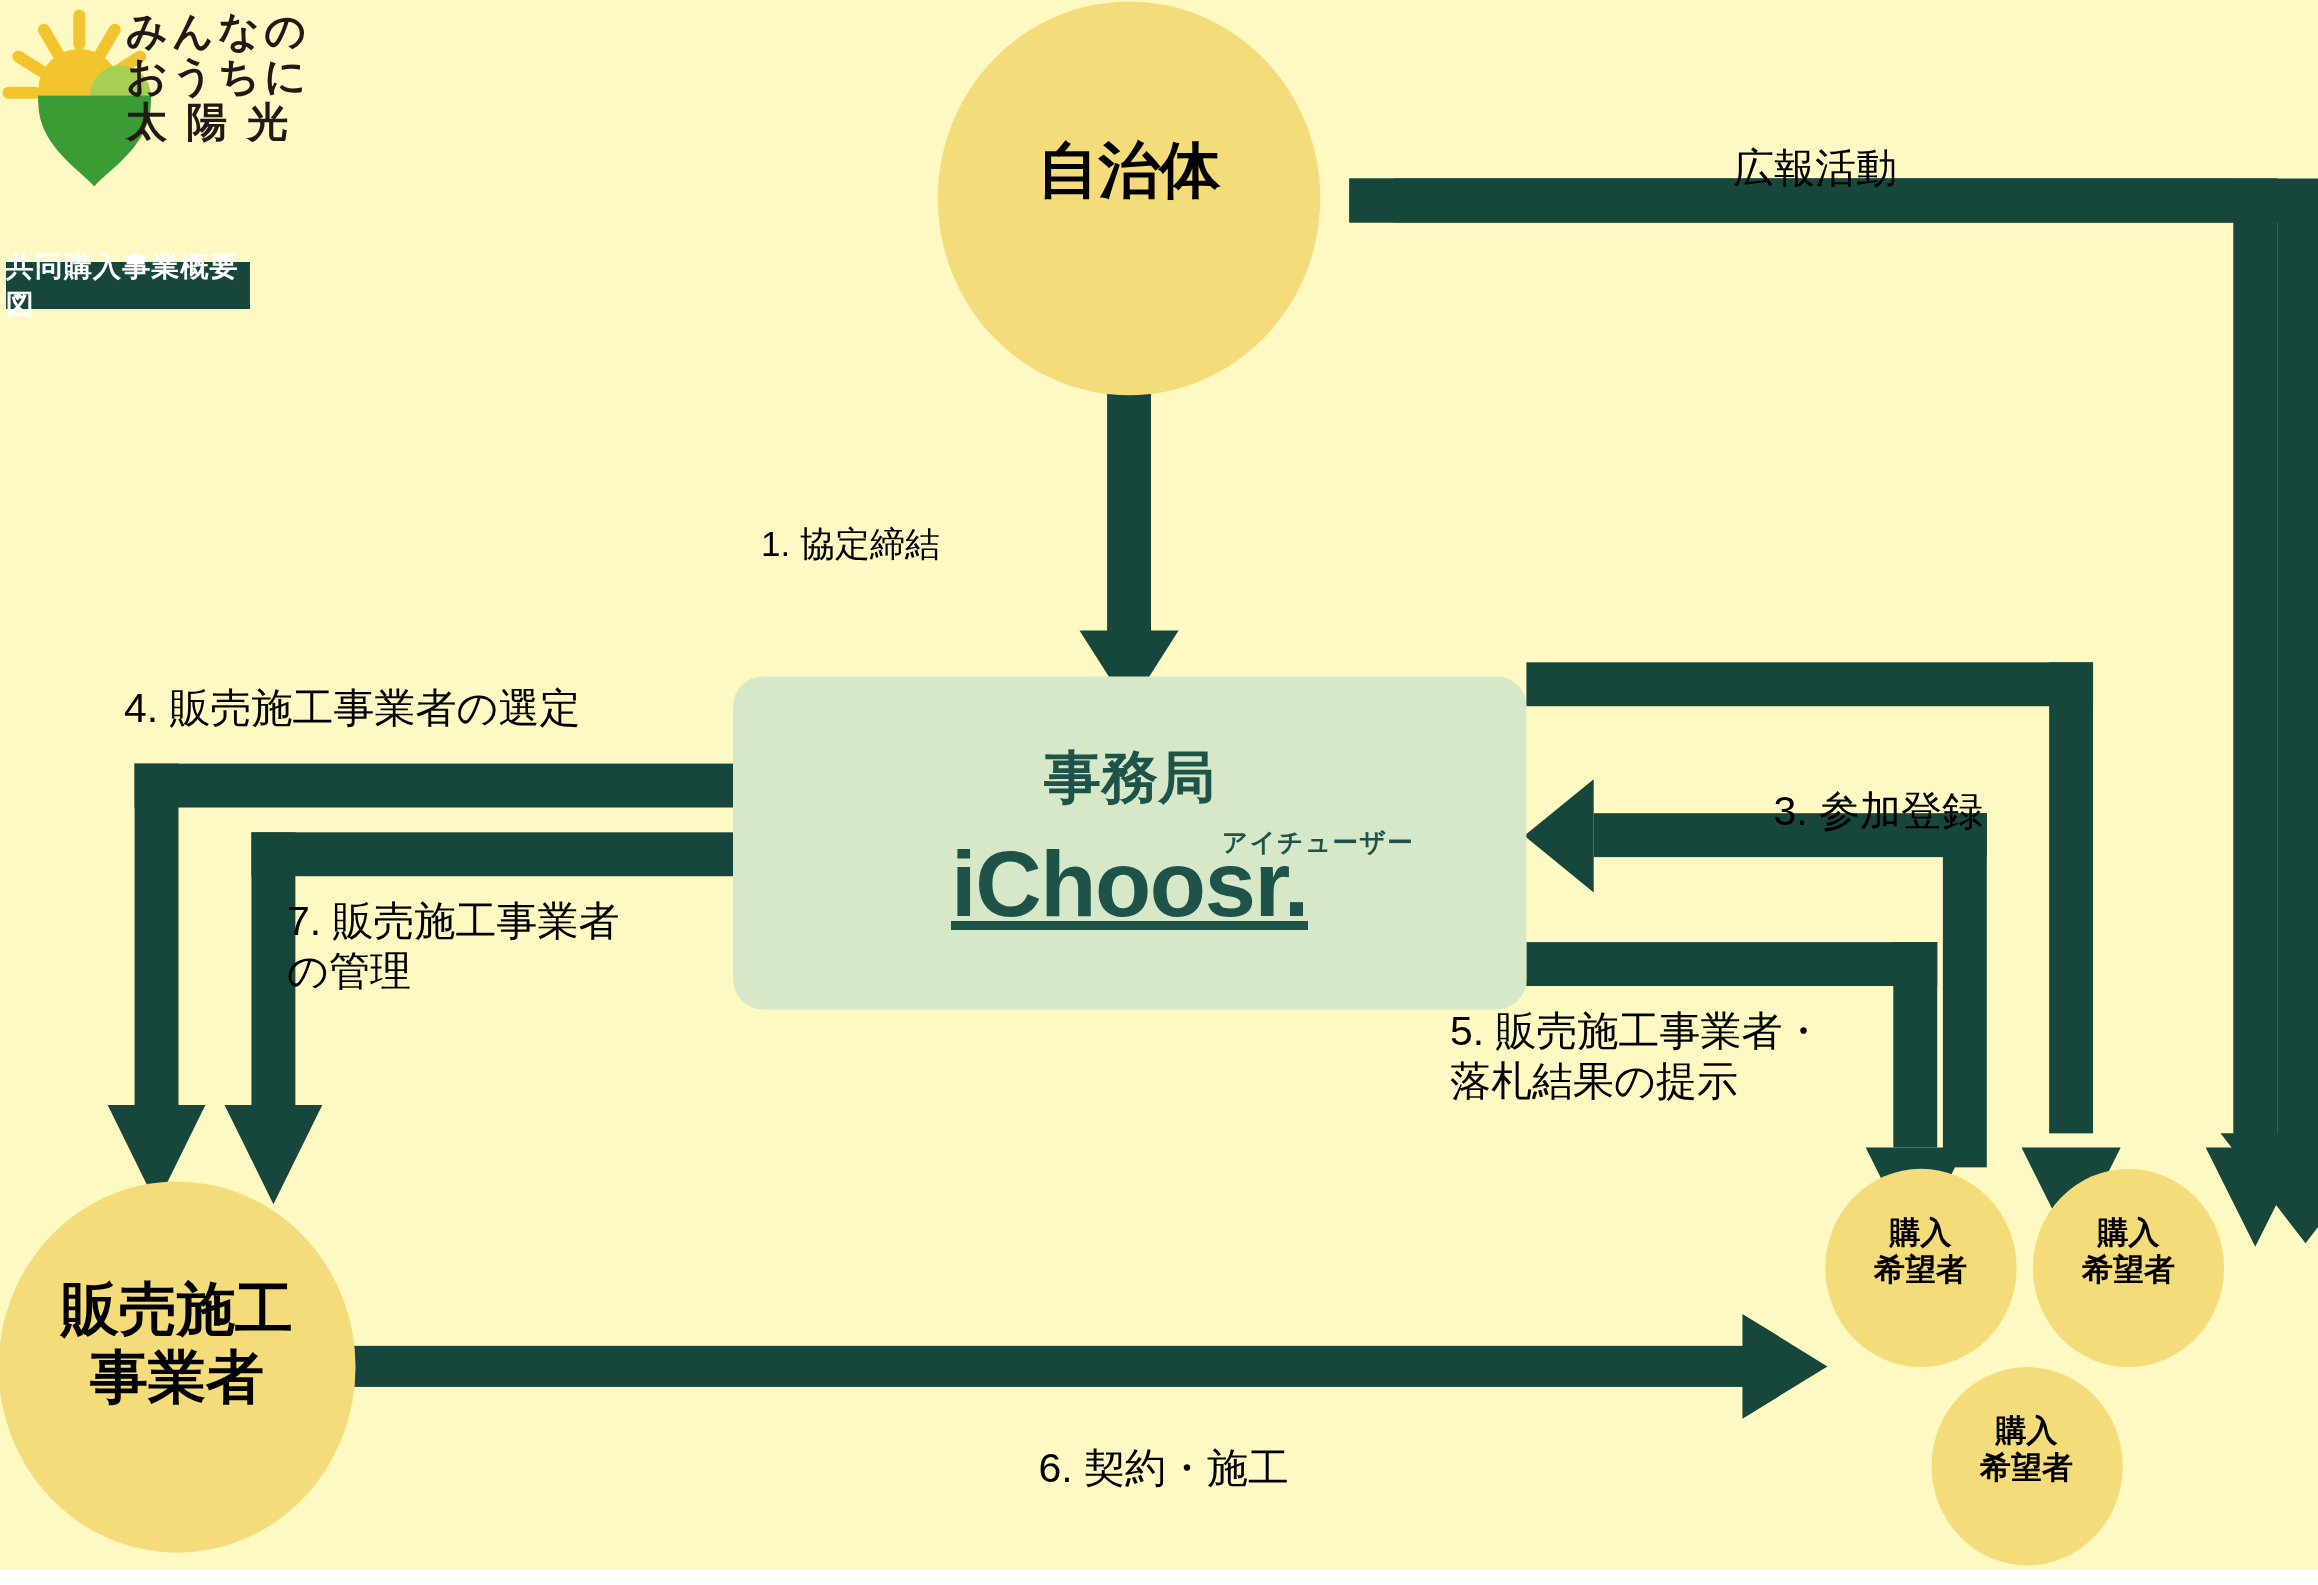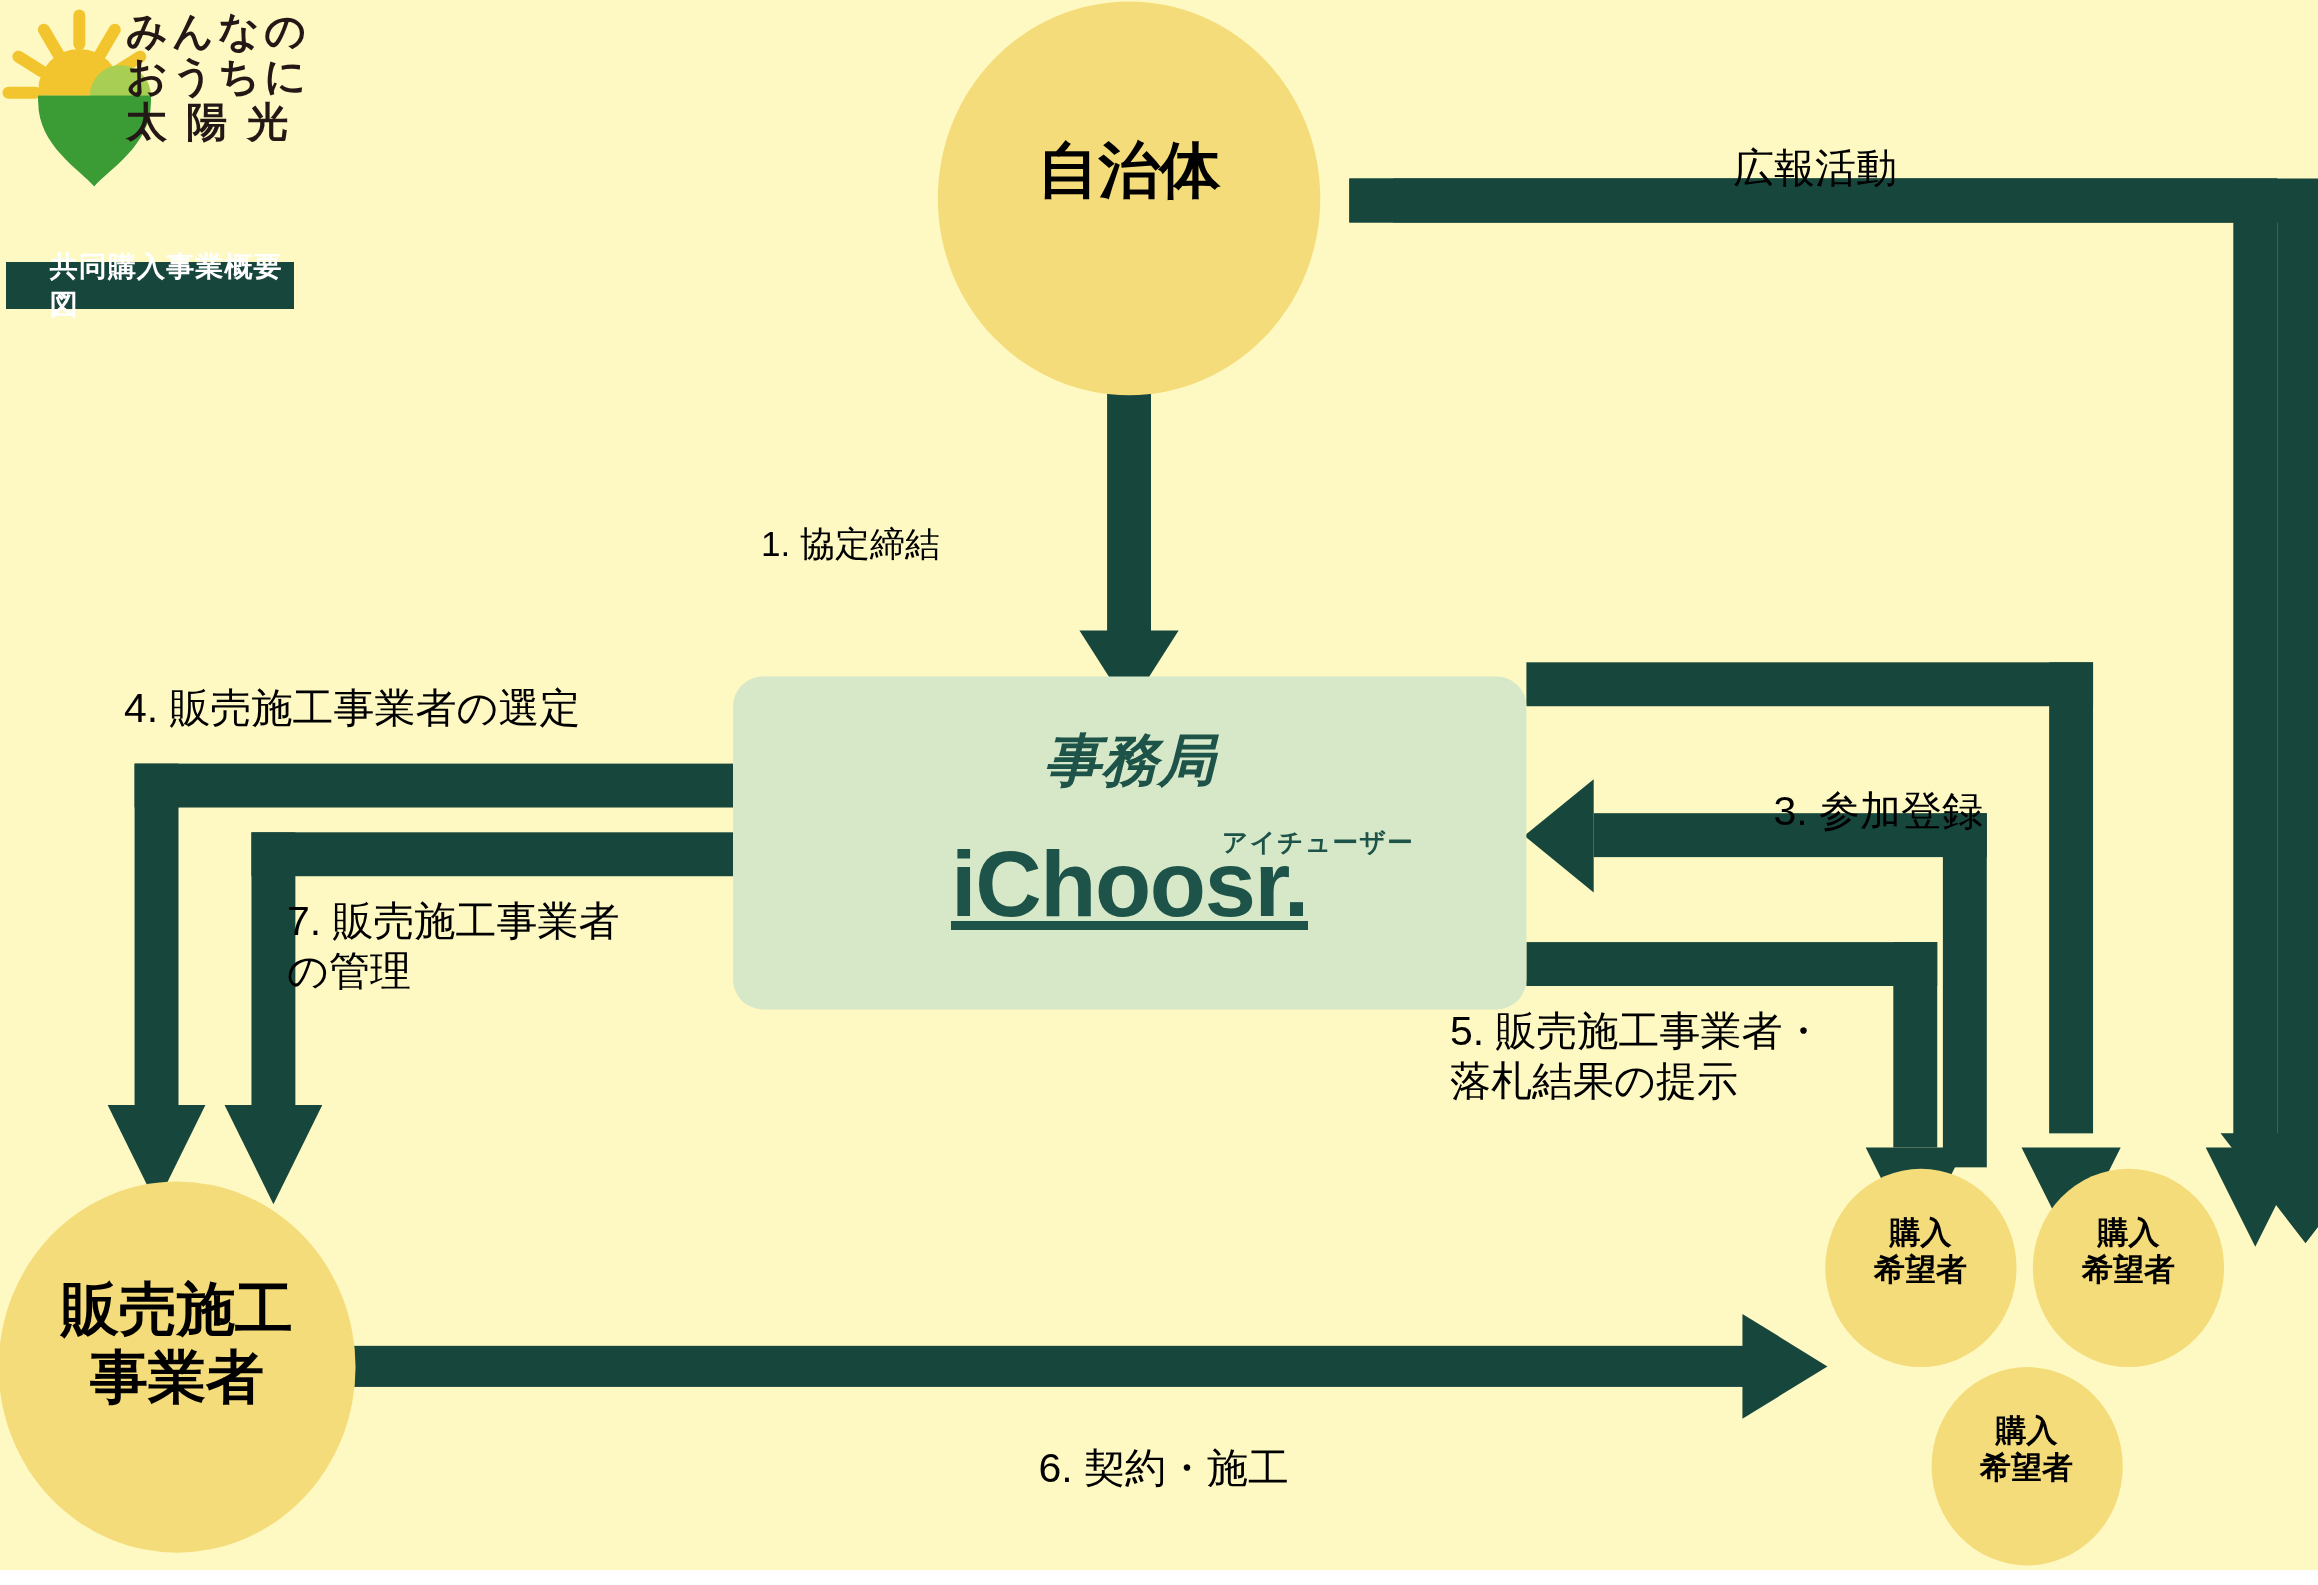--- a/index.html
+++ b/index.html
@@ -107,30 +107,30 @@
       <path d="M54,135 h159 v10 c0,60 -60,95 -80,118 c-20,-23 -79,-58 -79,-118 Z" fill="#3B9B35"></path>
     </g>
   </svg>
 
   <div class="logo-text" style="left:126px;top:8.5px;font-size:41px;">
     <div>みんなの</div>
     <div>おうちに</div>
     <div>太 陽 光</div>
   </div>
 
-  <div class="badge" style="left:5.7px;top:262px;width:244px;height:47px;font-size:28px;padding-left:44px;">
+  <div class="badge" style="left:5.7px;top:262px;width:244px;height:47px;font-size:28px;">
     <span>共同購入事業概要図</span>
   </div>
 
   <div class="node-label" style="left:938px;top:135px;width:382px;height:127px;font-size:61px;">
     <span>自治体</span>
   </div>
 
   <div style="position:absolute;left:733px;top:676px;width:793px;height:333px;">
-    <div class="center-title" style="top:47px;font-size:57px;font-style:italic;">事務局</div>
+    <div class="center-title" style="top:64px;font-size:57px;">事務局</div>
     <div class="ichoosr" style="top:156px;font-size:92px;">iChoosr.</div>
     <div class="furigana" style="left:489px;top:149px;font-size:25.5px;">アイチューザー</div>
   </div>
 
   <div class="node-label" style="left:7px;top:1275px;width:340px;height:184px;font-size:58px;">
     <span>販売施工</span>
     <span>事業者</span>
   </div>
 
   <div class="node-label" style="left:1825px;top:1215px;width:191px;height:106px;font-size:31px;">

